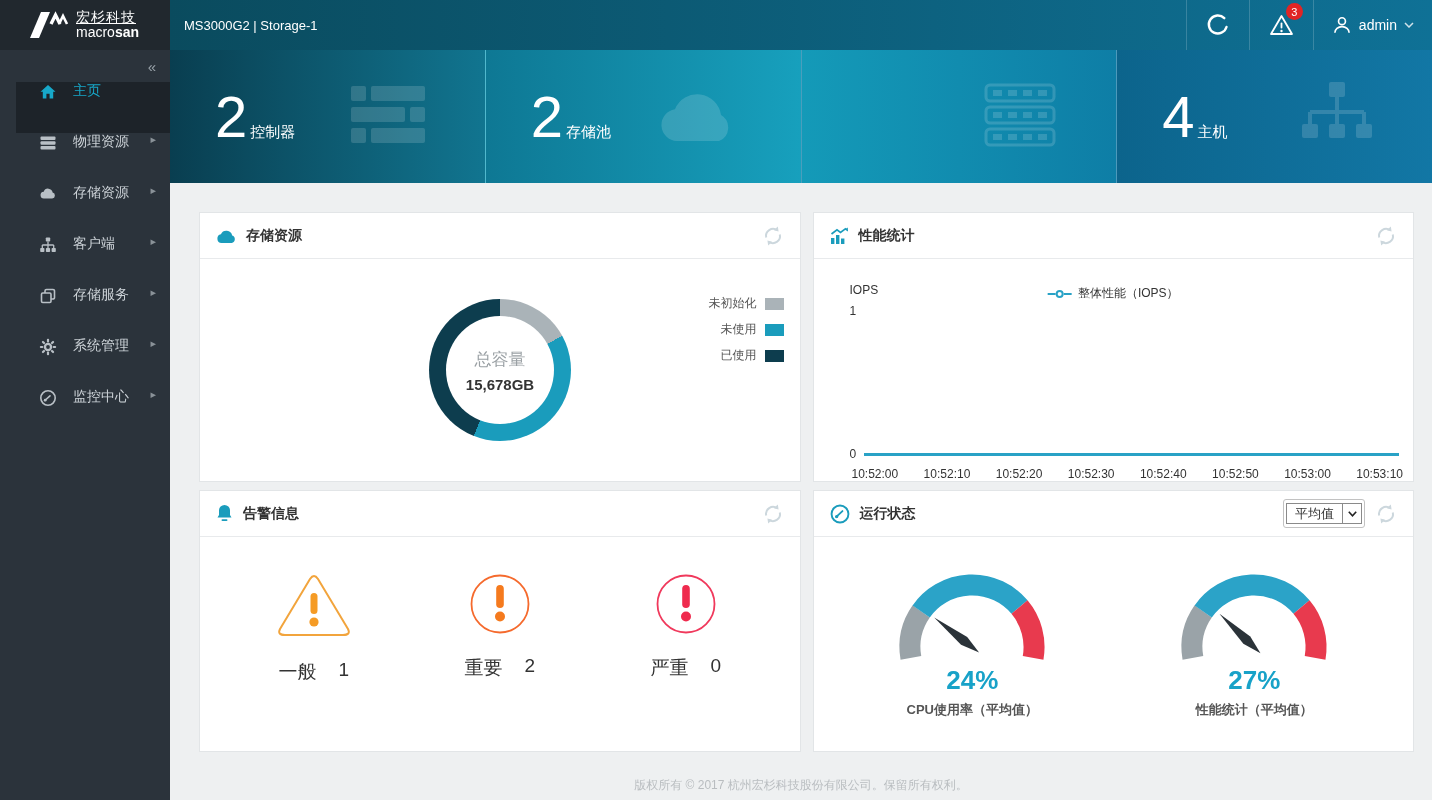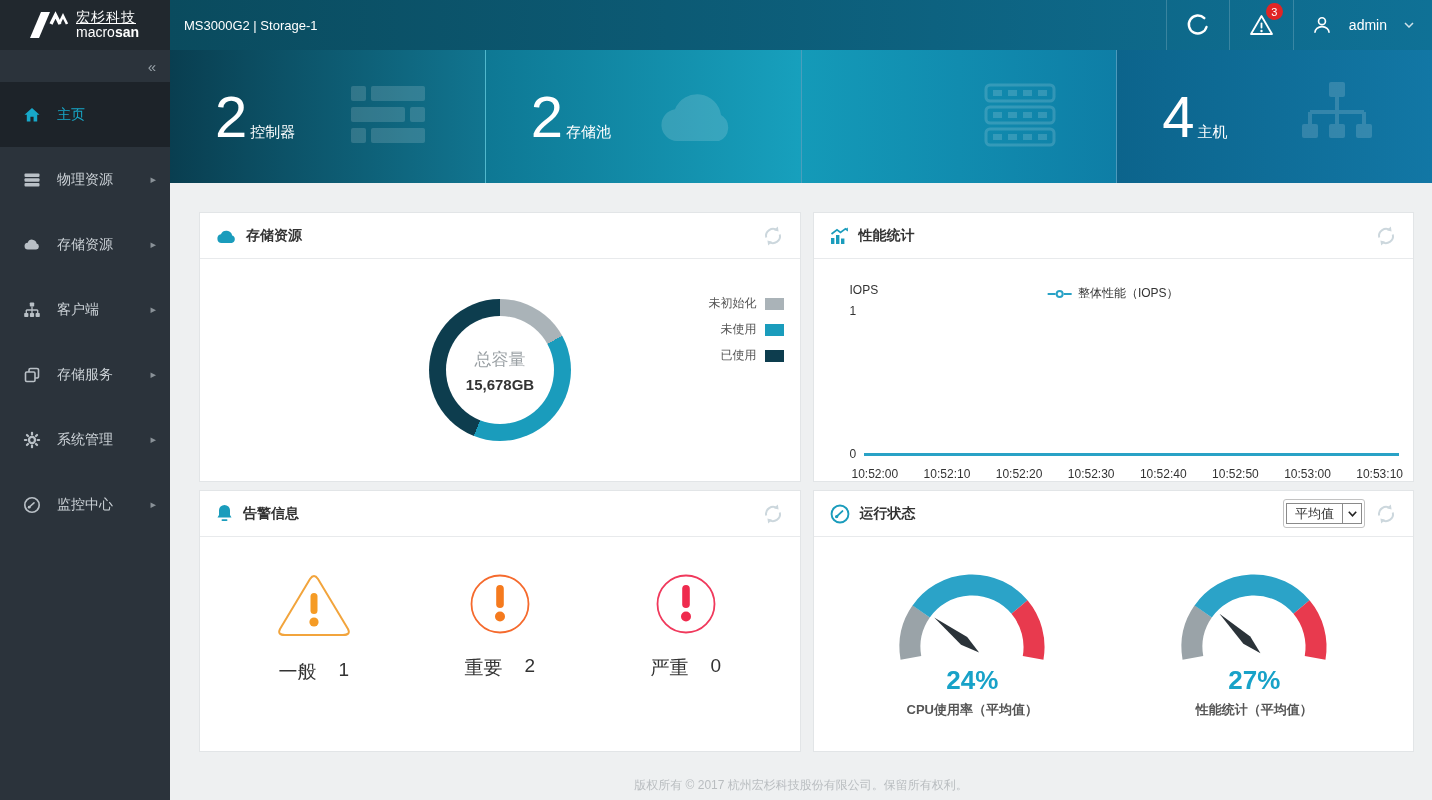--- a/index.html
+++ b/index.html
@@ -10,26 +10,26 @@
   .logo { width:170px; height:50px; background:#21282e; display:flex; align-items:center; padding-left:28px; cursor:pointer; }
   .logo-text { color:#fff; line-height:1.05; margin-left:6px; }
   .logo-cn { font-size:14px; letter-spacing:1px;text-decoration:underline; }
   .logo-en { font-size:14px; }
   .logo-en b { font-weight:bold; }
   .titlebar { flex:1; background:linear-gradient(90deg,#0a4b5e,#0f7196); display:flex; align-items:center; position:relative; }
   .systitle { color:#fff; font-size:13px; margin-left:14px; }
   .top-actions { position:absolute; right:0; top:0; height:50px; display:flex; }
   .top-cell { height:50px; display:flex; align-items:center; justify-content:center; padding:0 18px; border-left:1px solid rgba(255,255,255,.18); position:relative; cursor:pointer; }
   .badge { position:absolute; top:3px; right:10px; background:#e02525; color:#fff; font-size:11px; min-width:17px; height:17px; border-radius:9px; display:flex; align-items:center; justify-content:center; padding:0 3px; }
-  .user-cell { color:#fff; font-size:14px; gap:17px; }
+  .user-cell { color:#fff; font-size:14px; gap:7px; }
 
   
   .sidebar { position:absolute; left:0; top:50px; width:170px; height:750px; background:#2b333b; }
   .collapse { height:32px; display:flex; align-items:center; justify-content:flex-end; padding-right:14px; color:#98a1a8; font-size:15px; cursor:pointer; }
-  .nav-item { height:65px; display:flex; align-items:center; padding:0 14px 0 22px; color:#ccd2d7; font-size:14px; cursor:pointer; position:relative; }
+  .nav-item { height:51px; display:flex; padding:0 14px 0 22px; color:#ccd2d7; font-size:14px; cursor:pointer; position:relative;margin-left:16px; }
   .nav-item.active { background:#1d2329; color:#17a8c9; }
   .nav-ic { width:20px; height:20px; display:flex; align-items:center; justify-content:center; color:#b9c0c6; }
   .nav-item.active .nav-ic { color:#17a8c9; }
   .nav-label { margin-left:15px; }
   .nav-arrow { margin-left:auto; color:#8a9298; font-size:11px; }
 
   
   .main { margin-left:170px; width:1262px; height:750px; position:relative; }
 
   

